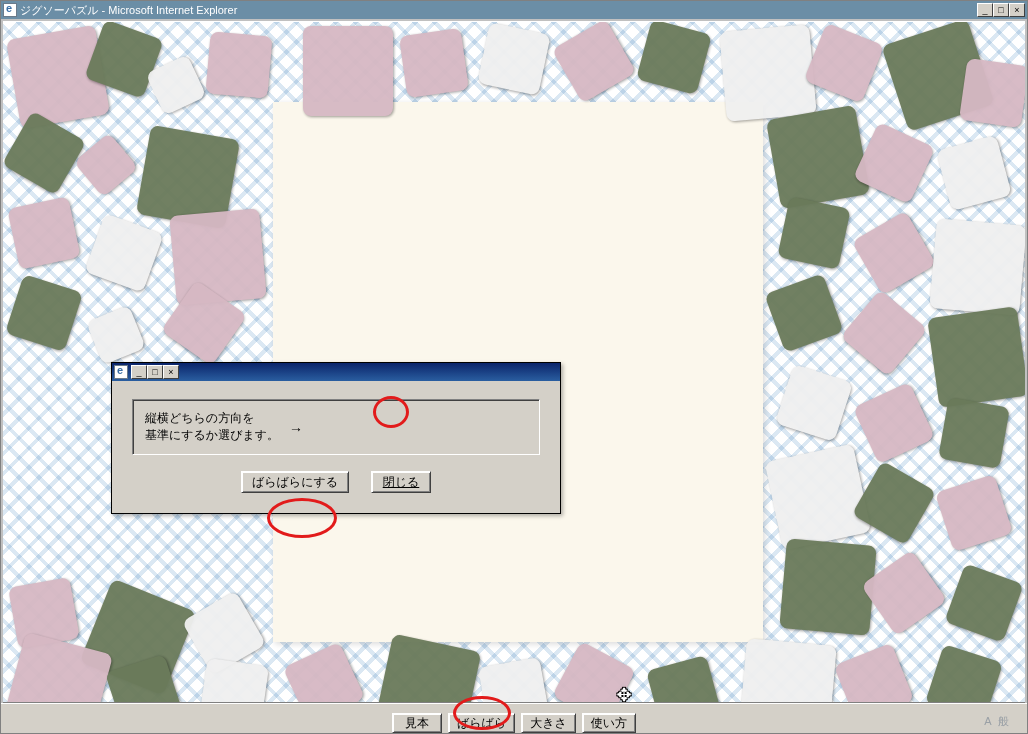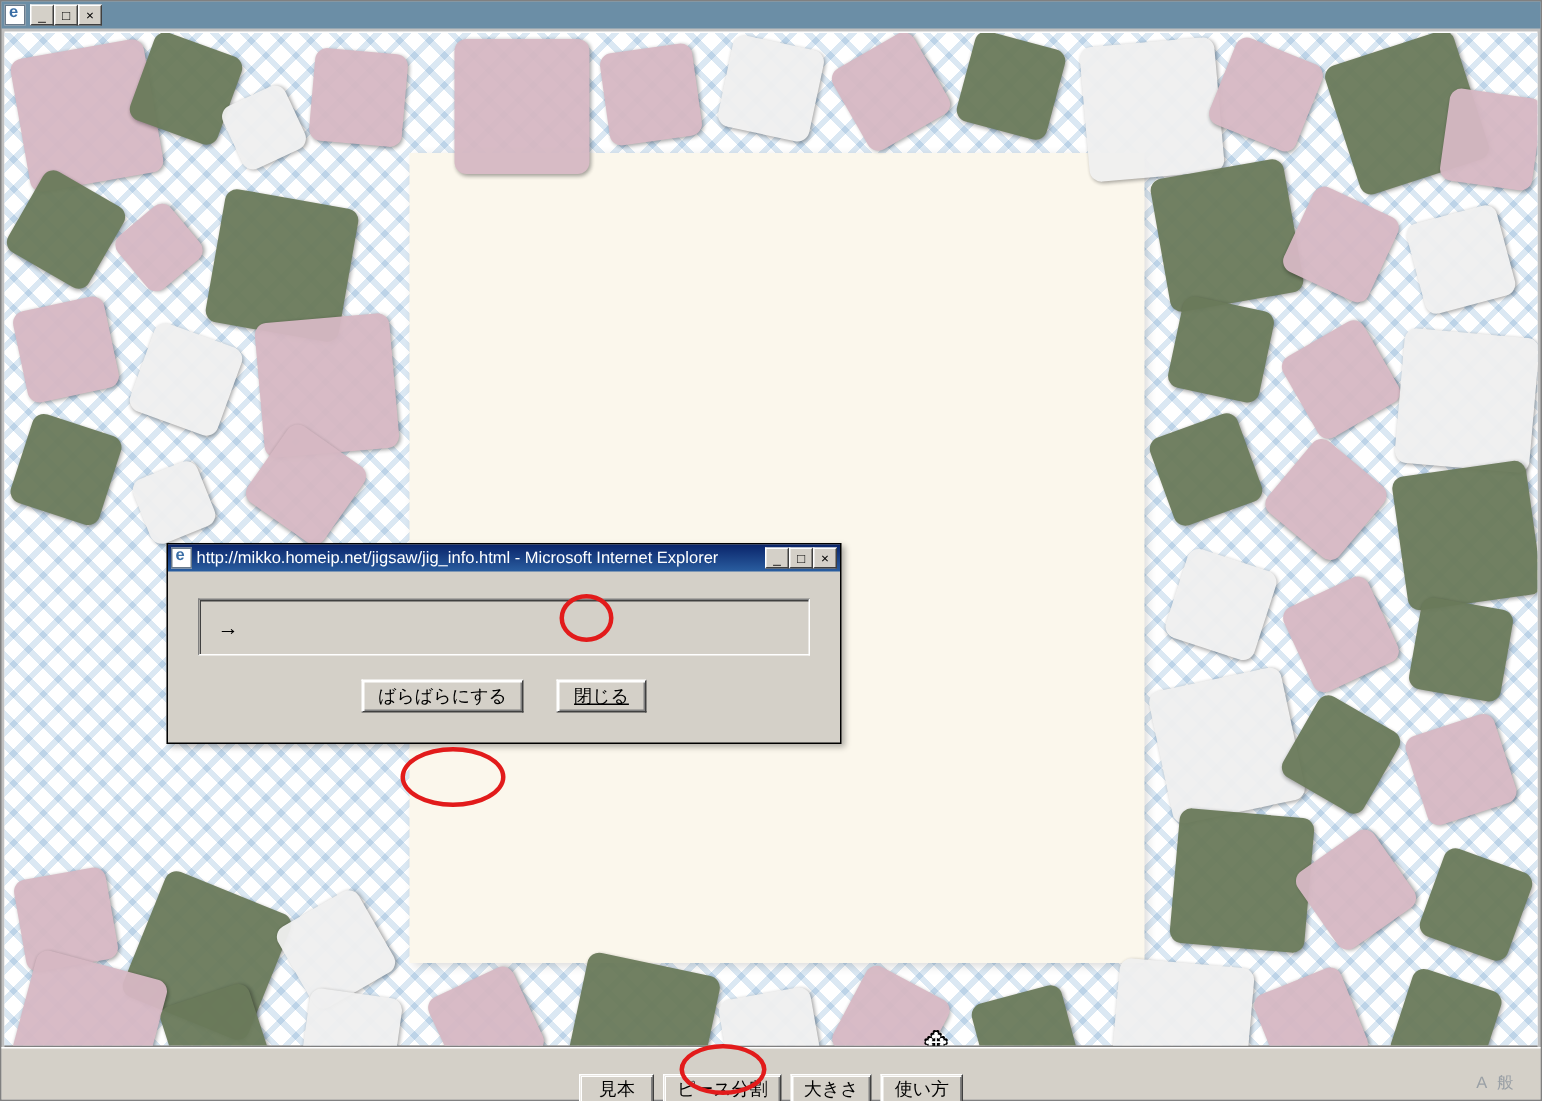--- a/index.html
+++ b/index.html
@@ -98,24 +98,24 @@
   .piece.dark { background: #6a7a5a; }
   .piece.big { width: 90px; height: 90px; }
   .piece.sm { width: 46px; height: 46px; }
 
   
   .bottom-bar {
     height: 30px;
     background: #d4d0c8;
     border-top: 1px solid #fff;
     display: flex;
-    align-items: flex-start;
+    align-items: flex-end;
     justify-content: center;
     gap: 6px;
-    padding: 17px 8px;
+    padding: 0 8px;
     position: relative;
   }
   .tb-btn {
     height: 20px;
     min-width: 50px;
     background: #d4d0c8;
     border: 1px solid #fff;
     border-right-color: #404040;
     border-bottom-color: #404040;
     box-shadow: inset 1px 1px 0 #fff, inset -1px -1px 0 #808080;
@@ -245,20 +245,21 @@
     text-shadow: -1px -1px 0 #000, 1px -1px 0 #000, -1px 1px 0 #000, 1px 1px 0 #000;
   }
 </style>
 </head>
 <body>
 
 <div class="main-window">
 
   <div class="titlebar">
     <div class="page-icon"></div>
+    <div class="title">ジグソーパズル - Microsoft Internet Explorer</div>
     <div class="win-btns">
       <div class="win-btn">_</div>
       <div class="win-btn">□</div>
       <div class="win-btn">×</div>
     </div>
   </div>
 
   <div class="content-area">
     <div class="puzzle-canvas"></div>
 
@@ -318,44 +319,45 @@
     <div class="piece dark" style="left:650px;top:640px;--r:-15deg"></div>
     <div class="piece white big" style="left:740px;top:620px;--r:5deg"></div>
     <div class="piece pink" style="left:840px;top:630px;--r:-22deg"></div>
     <div class="piece dark" style="left:930px;top:630px;--r:18deg"></div>
 
     <div class="move-cursor">✥</div>
 
     <div class="dialog">
       <div class="titlebar">
         <div class="page-icon"></div>
-        <div class="title">http://mikko.homeip.net/jigsaw/jig_info.html - Microsoft Internet Explorer</div>
         <div class="win-btns">
           <div class="win-btn">_</div>
           <div class="win-btn">□</div>
           <div class="win-btn">×</div>
         </div>
       </div>
       <div class="dialog-body">
         <div class="help-box">
+          <div style="white-space:pre-line;">縦横どちらの方向を
+基準にするか選びます。</div>
           <div class="arrow-sep">→</div>
         </div>
         <div class="dlg-buttons">
           <div class="dlg-btn">ばらばらにする</div>
           <div class="dlg-btn small">閉じる</div>
         </div>
       </div>
     </div>
 
     <div class="anno" style="left:370px;top:374px;width:36px;height:32px"></div>
     <div class="anno" style="left:264px;top:476px;width:70px;height:40px"></div>
   </div>
 
   <div class="bottom-bar">
     <div class="tb-btn">見本</div>
-    <div class="tb-btn">ピース分割</div>
+    <div class="tb-btn">ばらばら</div>
     <div class="tb-btn">大きさ</div>
     <div class="tb-btn">使い方</div>
     <div class="ime-status">A 般</div>
   </div>
 
   <div class="anno" style="left:452px;top:695px;width:58px;height:34px"></div>
 </div>
 
 </body></html>

